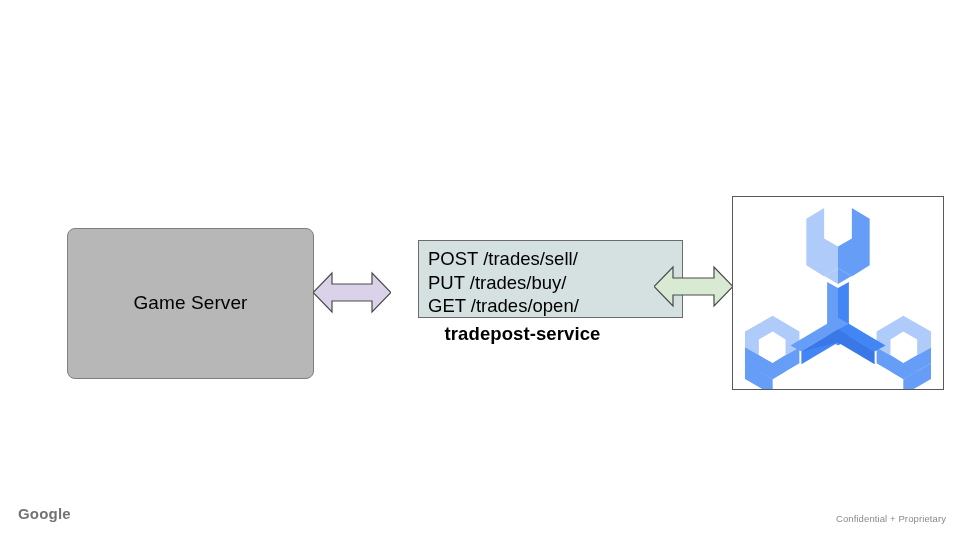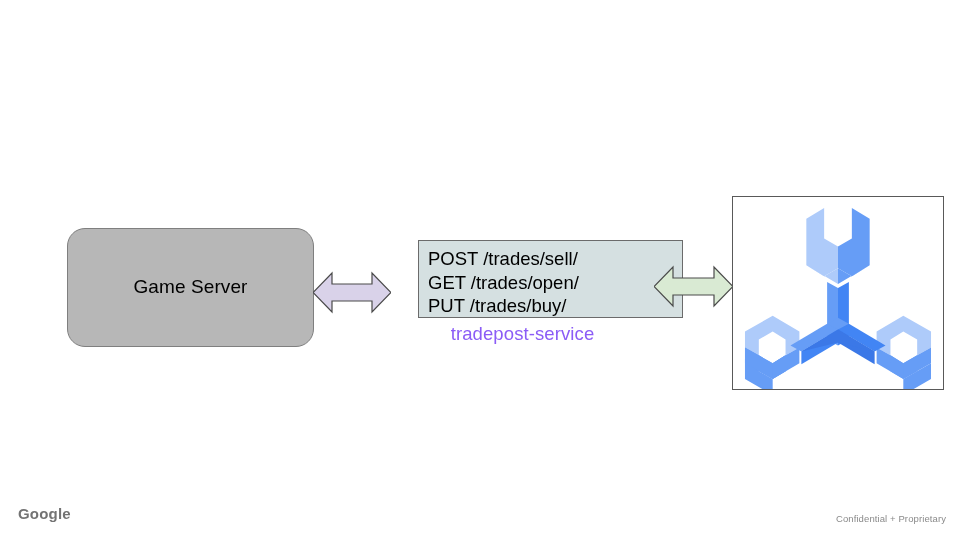--- a/index.html
+++ b/index.html
@@ -21,24 +21,24 @@
     inset: 0;
     background: #ffffff;
   }
 
   
   .gameserver-box {
     position: absolute;
     left: 67px;
     top: 228px;
     width: 247px;
-    height: 119px;
+    height: 151px;
     background: #b7b7b7;
     border: 1px solid #7f7f7f;
-    border-radius: 18px;
+    border-radius: 8px;
     box-sizing: border-box;
     display: flex;
     align-items: center;
     justify-content: center;
   }
   .gameserver-label {
     font-size: 19px;
     color: #000000;
     letter-spacing: 0.1px;
     line-height: 1.2;
@@ -80,22 +80,22 @@
     line-height: 23.5px;
     white-space: pre;
   }
   .service-caption {
     position: absolute;
     left: 390px;
     top: 323px;
     width: 265px;
     text-align: center;
     font-size: 18.5px;
-    font-weight: normal;
-    color: #8b5cf6;
+    font-weight: bold;
+    color: #000000;
     letter-spacing: 0.1px;
   }
 
   
   .logo-frame {
     position: absolute;
     left: 732px;
     top: 196px;
     width: 212px;
     height: 194px;
@@ -138,22 +138,22 @@
   </div>
 
   <div class="arrow arrow-purple">
     <svg viewBox="0 0 78 49" preserveAspectRatio="none">
       <polygon points="0,24.5 19,5 19,16 59,16 59,5 78,24.5 59,44 59,33 19,33 19,44" fill="#d9d2e9" stroke="#4a4a4a" stroke-width="1.2" stroke-linejoin="miter"></polygon>
     </svg>
   </div>
 
   <div class="service-box">
     <div class="service-line">POST /trades/sell/</div>
+    <div class="service-line">PUT /trades/buy/</div>
     <div class="service-line">GET /trades/open/</div>
-    <div class="service-line">PUT /trades/buy/</div>
   </div>
   <div class="service-caption">tradepost-service</div>
 
   <div class="arrow arrow-green">
     <svg viewBox="0 0 79 49" preserveAspectRatio="none">
       <polygon points="0,24.5 19,5 19,16 60,16 60,5 79,24.5 60,44 60,33 19,33 19,44" fill="#d9ead3" stroke="#4a4a4a" stroke-width="1.2" stroke-linejoin="miter"></polygon>
     </svg>
   </div>
 
   <div class="logo-frame">

